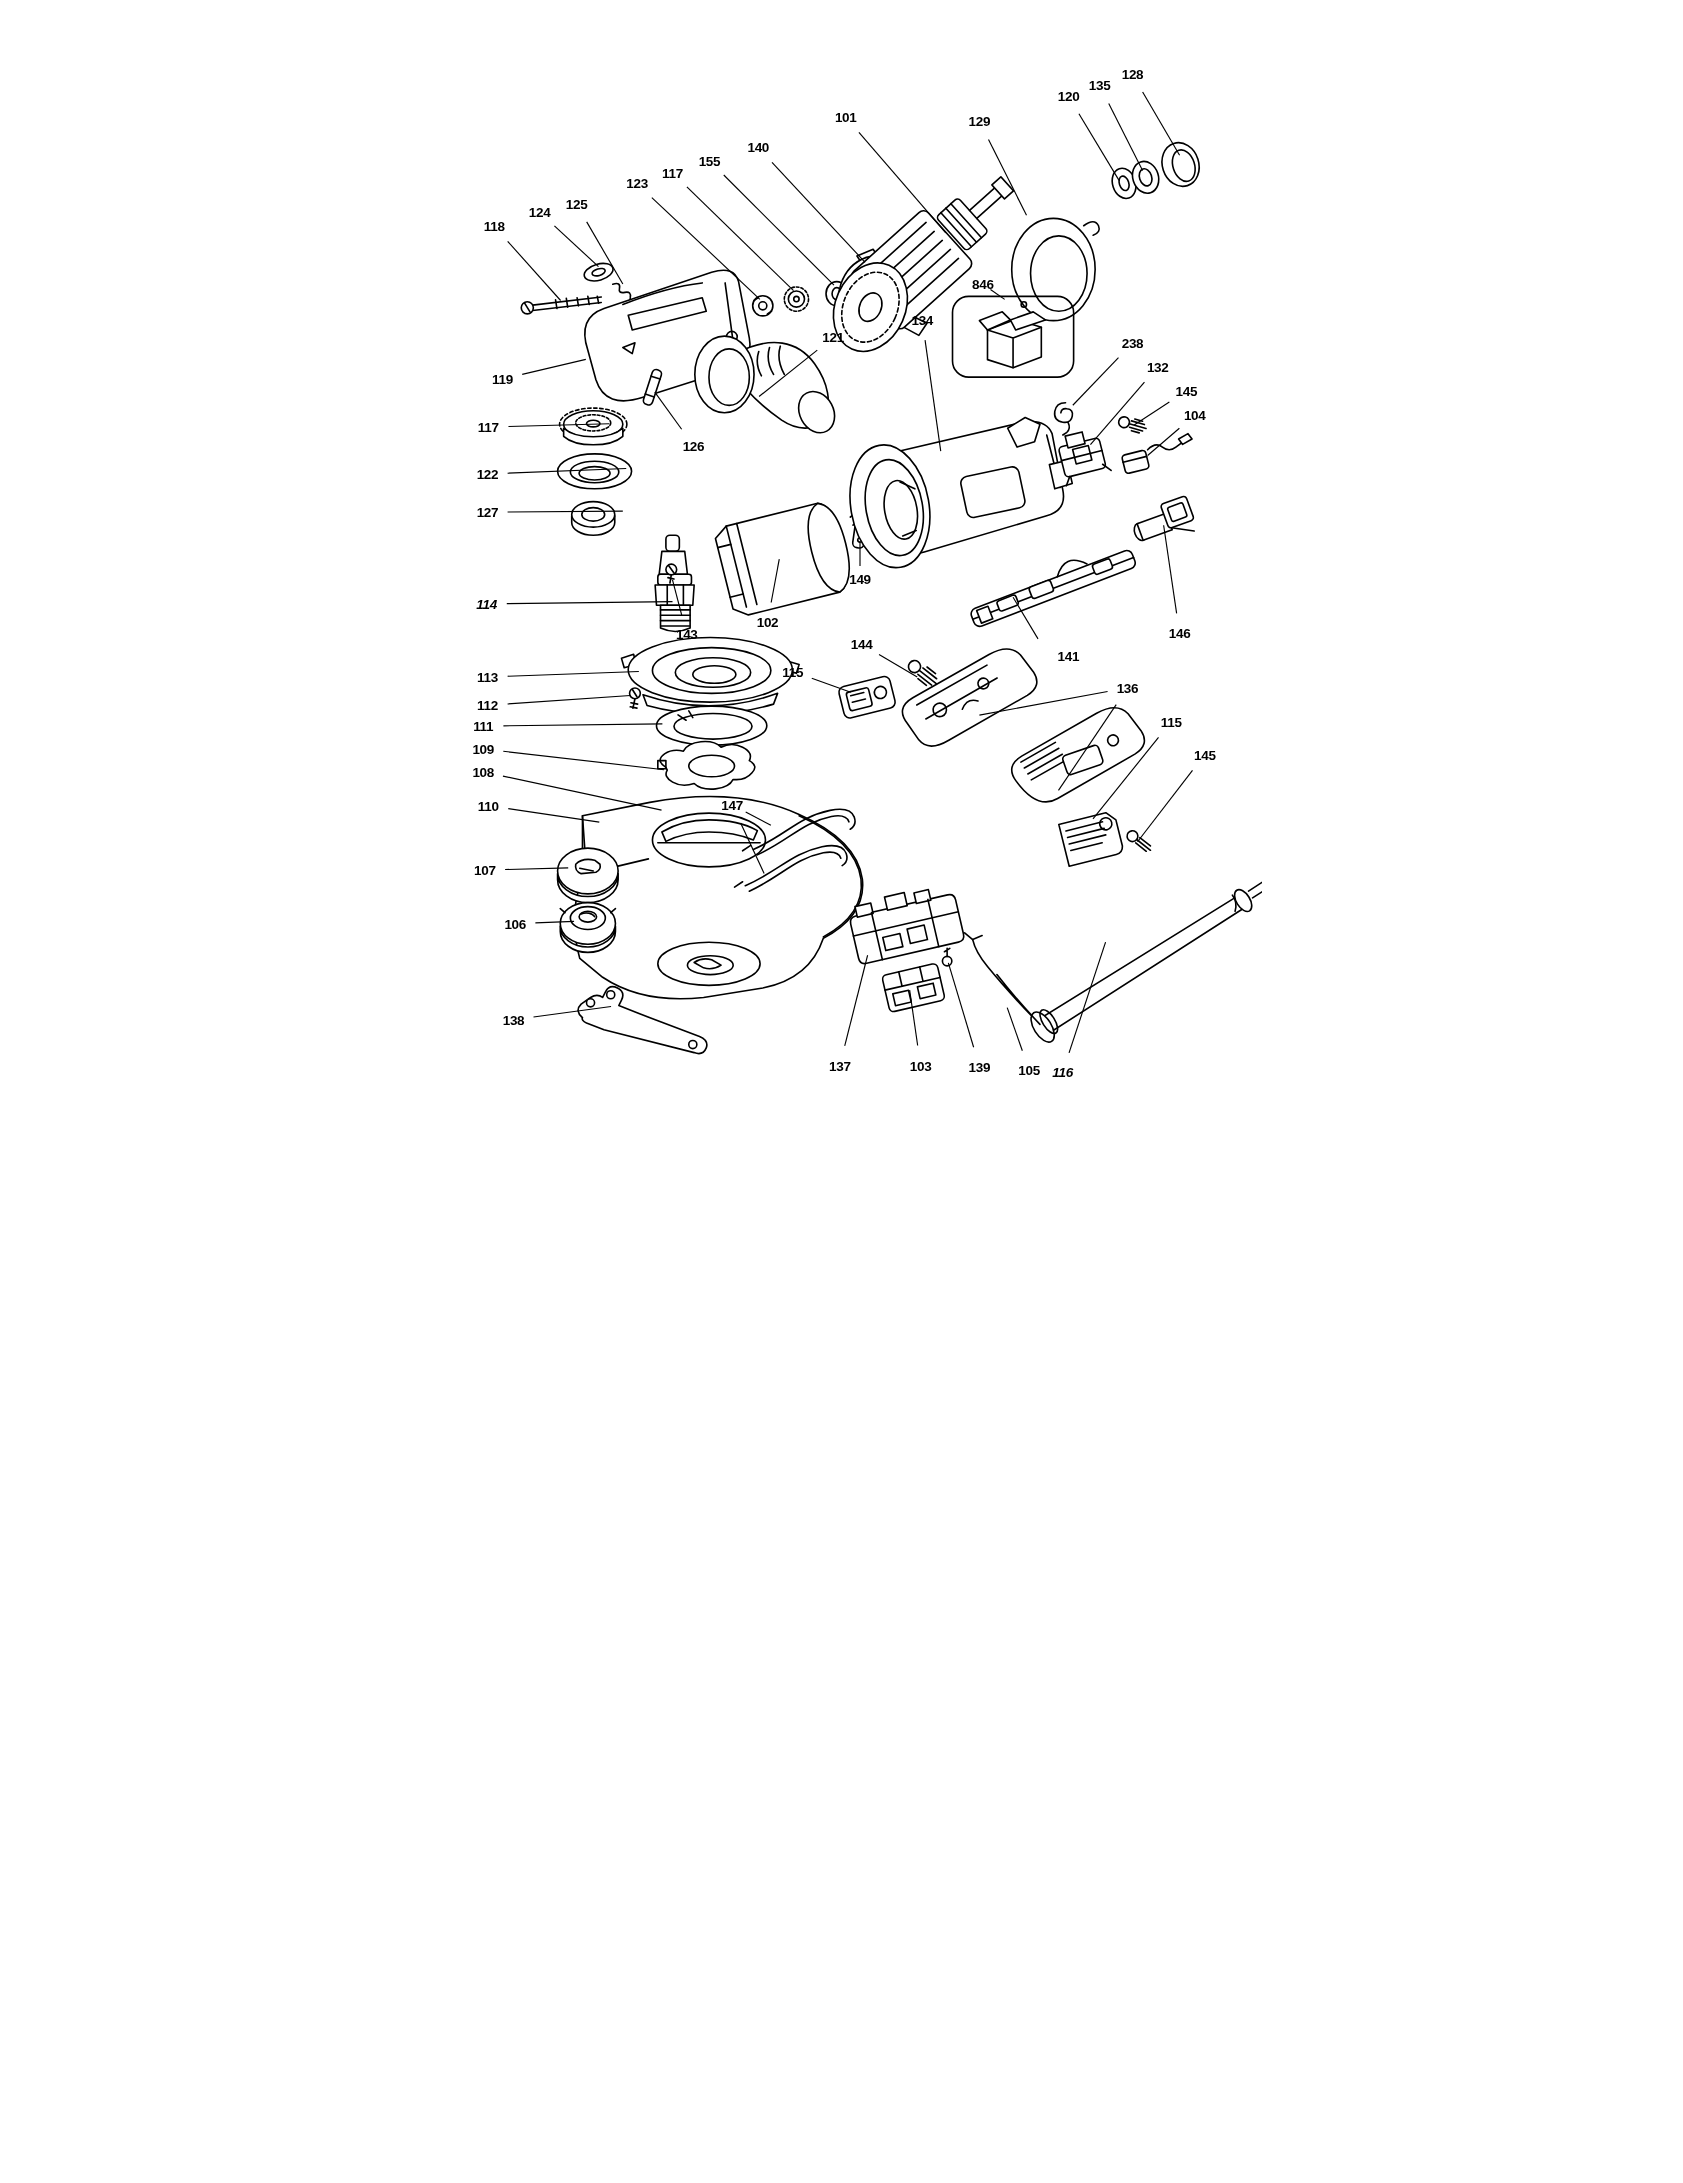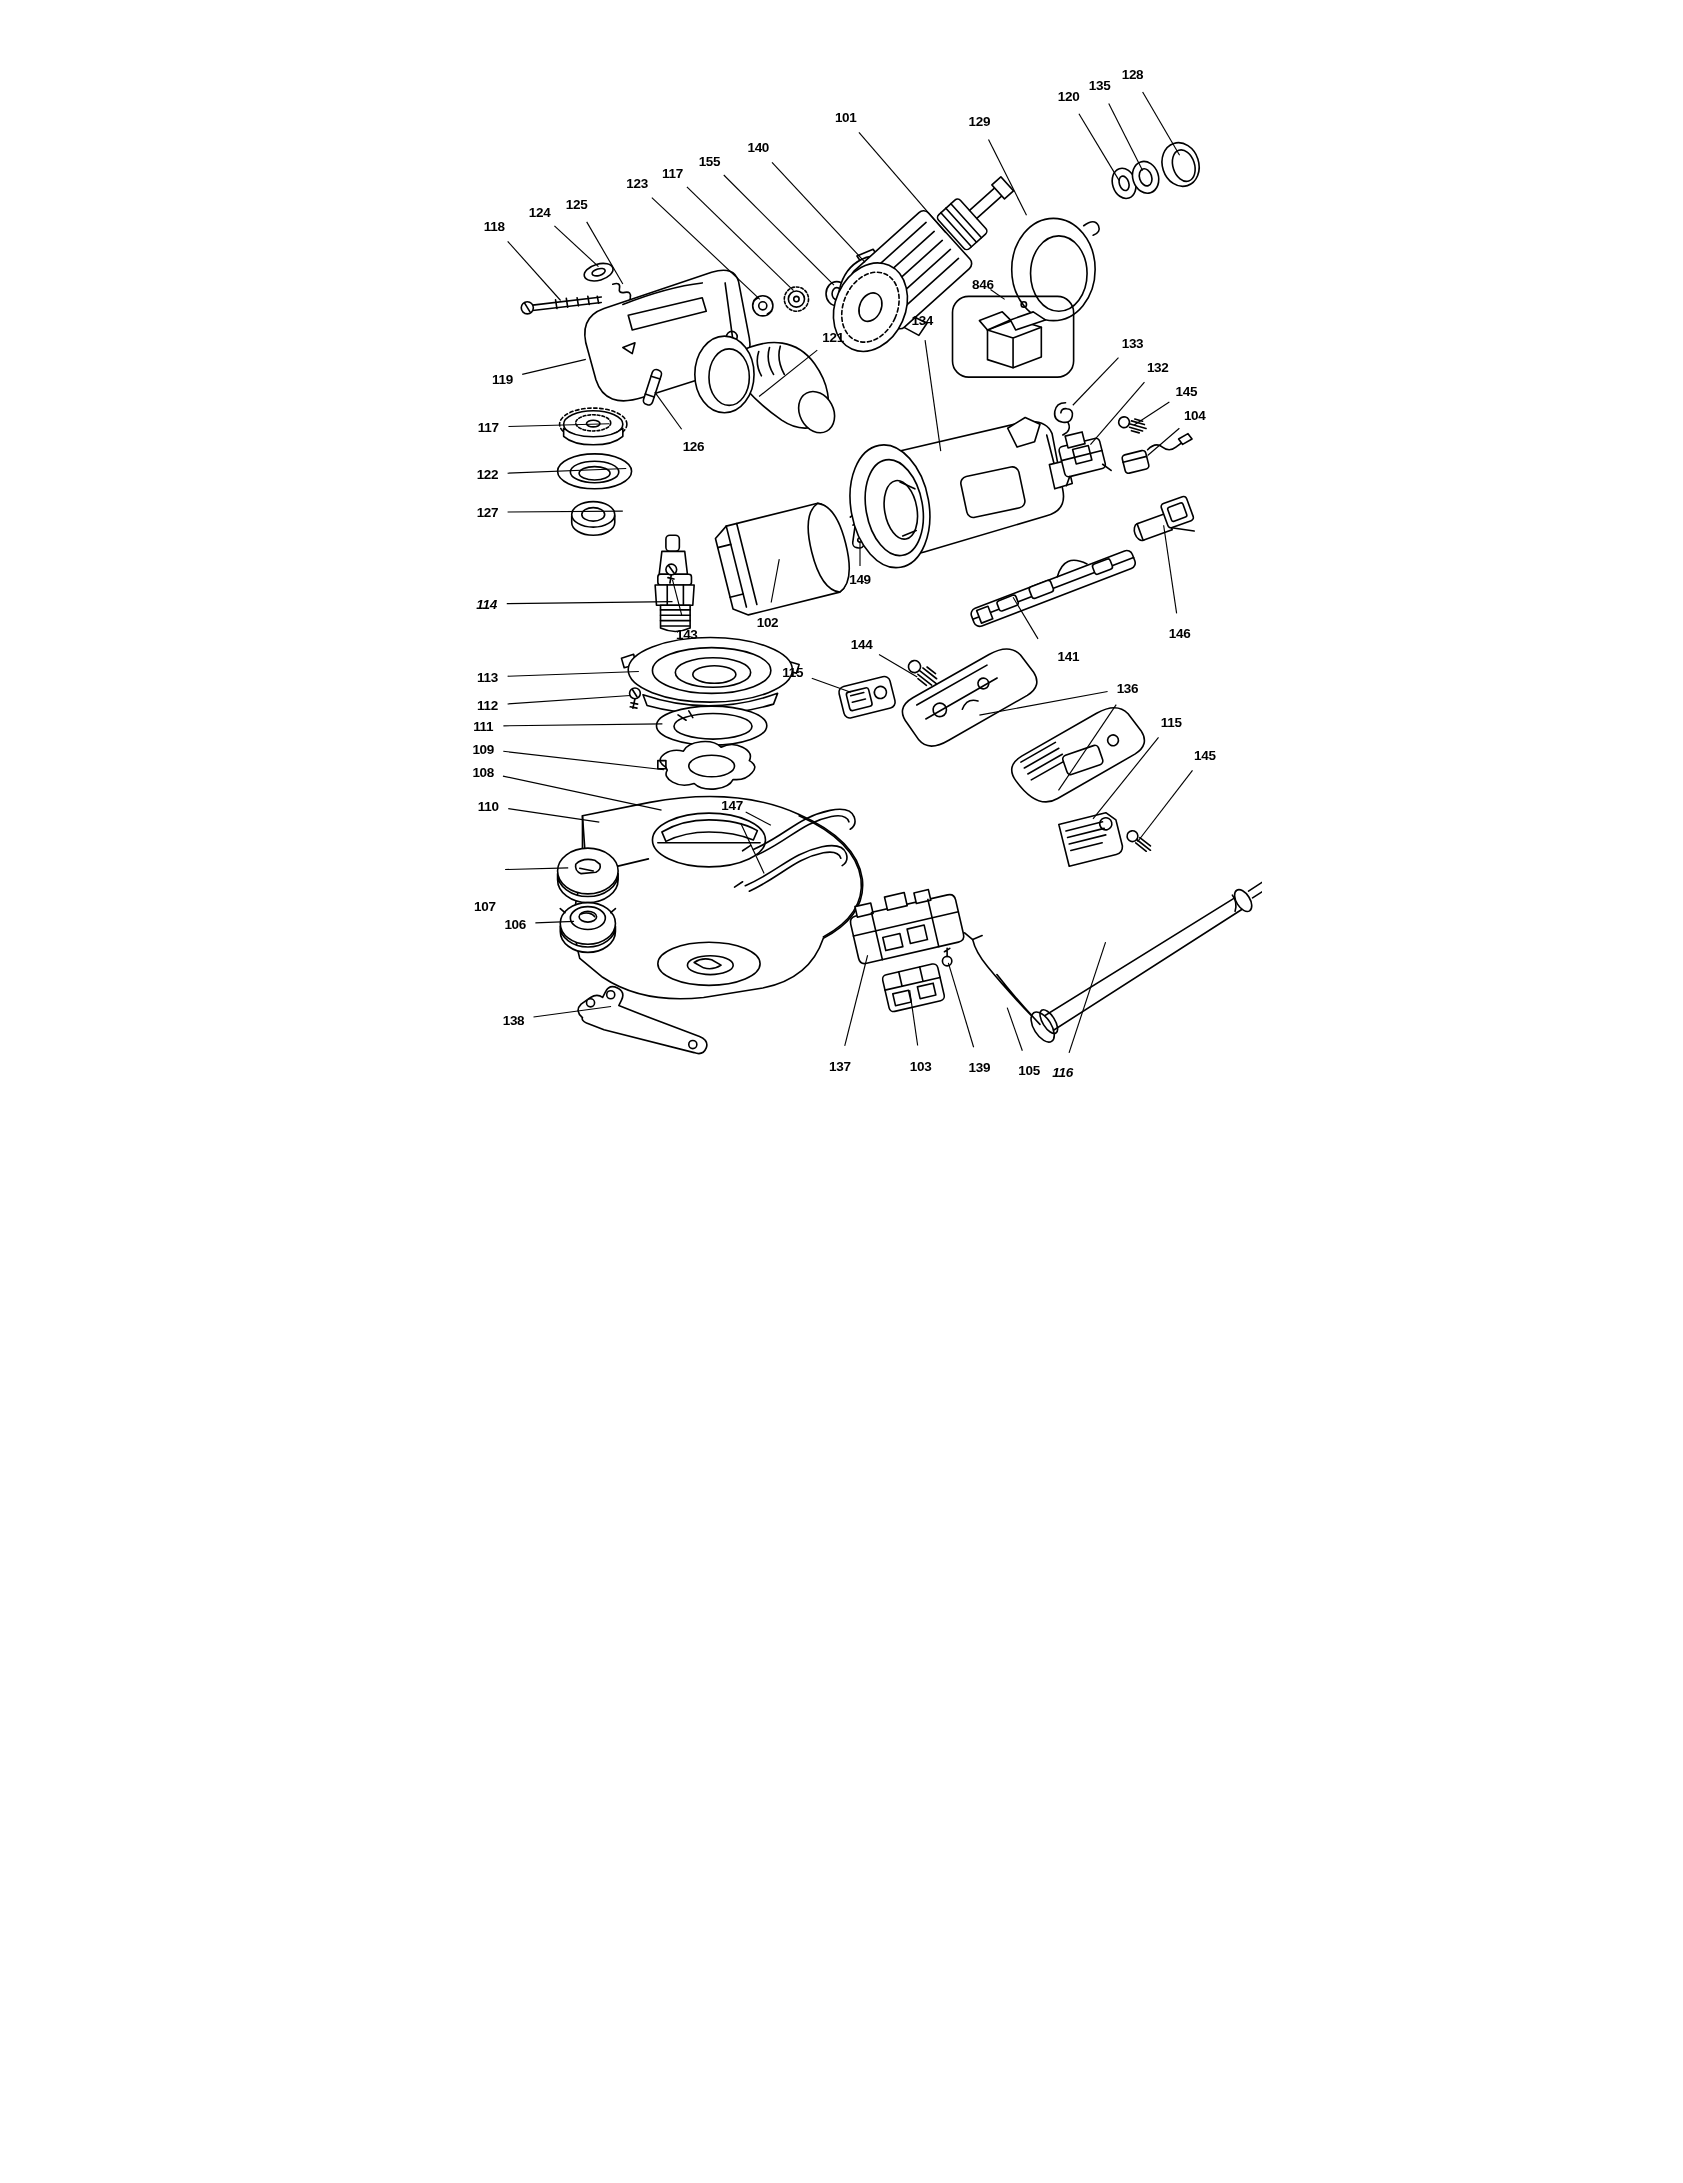--- a/index.html
+++ b/index.html
@@ -435,31 +435,31 @@
       <div class="callout" style="left: 8%; top: 39.1%;">117</div>
       <div class="callout" style="left: 7.9%; top: 43.4%;">122</div>
       <div class="callout" style="left: 7.9%; top: 46.9%;">127</div>
       <div class="callout" style="left: 7.8%; top: 55.3%; font-style: italic;">114</div>
       <div class="callout" style="left: 7.9%; top: 62%;">113</div>
       <div class="callout" style="left: 7.9%; top: 64.6%;">112</div>
       <div class="callout" style="left: 7.4%; top: 66.5%;">111</div>
       <div class="callout" style="left: 7.4%; top: 68.6%;">109</div>
       <div class="callout" style="left: 7.4%; top: 70.7%;">108</div>
       <div class="callout" style="left: 8%; top: 73.8%;">110</div>
-      <div class="callout" style="left: 7.6%; top: 79.7%; margin-top: 36px;">107</div>
+      <div class="callout" style="left: 7.6%; top: 79.7%;">107</div>
       <div class="callout" style="left: 11.2%; top: 84.6%;">106</div>
       <div class="callout" style="left: 11%; top: 93.4%;">138</div>
       <div class="callout" style="left: 49%; top: 30.9%;">121</div>
       <div class="callout" style="left: 32.4%; top: 40.8%;">126</div>
       <div class="callout" style="left: 31.6%; top: 58.1%;">143</div>
       <div class="callout" style="left: 41.2%; top: 57%;">102</div>
       <div class="callout" style="left: 52.2%; top: 53%;">149</div>
       <div class="callout" style="left: 66.8%; top: 26%;">846</div>
       <div class="callout" style="left: 59.6%; top: 29.3%;">134</div>
-      <div class="callout" style="left: 84.6%; top: 31.4%;">133</div>
+      <div class="callout" style="left: 84.6%; top: 31.4%;">238</div>
       <div class="callout" style="left: 87.6%; top: 33.6%;">132</div>
       <div class="callout" style="left: 91%; top: 35.8%;">145</div>
       <div class="callout" style="left: 92%; top: 38%;">104</div>
       <div class="callout" style="left: 90.2%; top: 58%;">146</div>
       <div class="callout" style="left: 74.6%; top: 60.1%; margin-left: 20px;">141</div>
       <div class="callout" style="left: 52.4%; top: 59%;">144</div>
       <div class="callout" style="left: 44.2%; top: 61.5%;">115</div>
       <div class="callout" style="left: 84%; top: 63%;">136</div>
       <div class="callout" style="left: 89.2%; top: 66.1%;">115</div>
       <div class="callout" style="left: 93.2%; top: 69.1%;">145</div>

